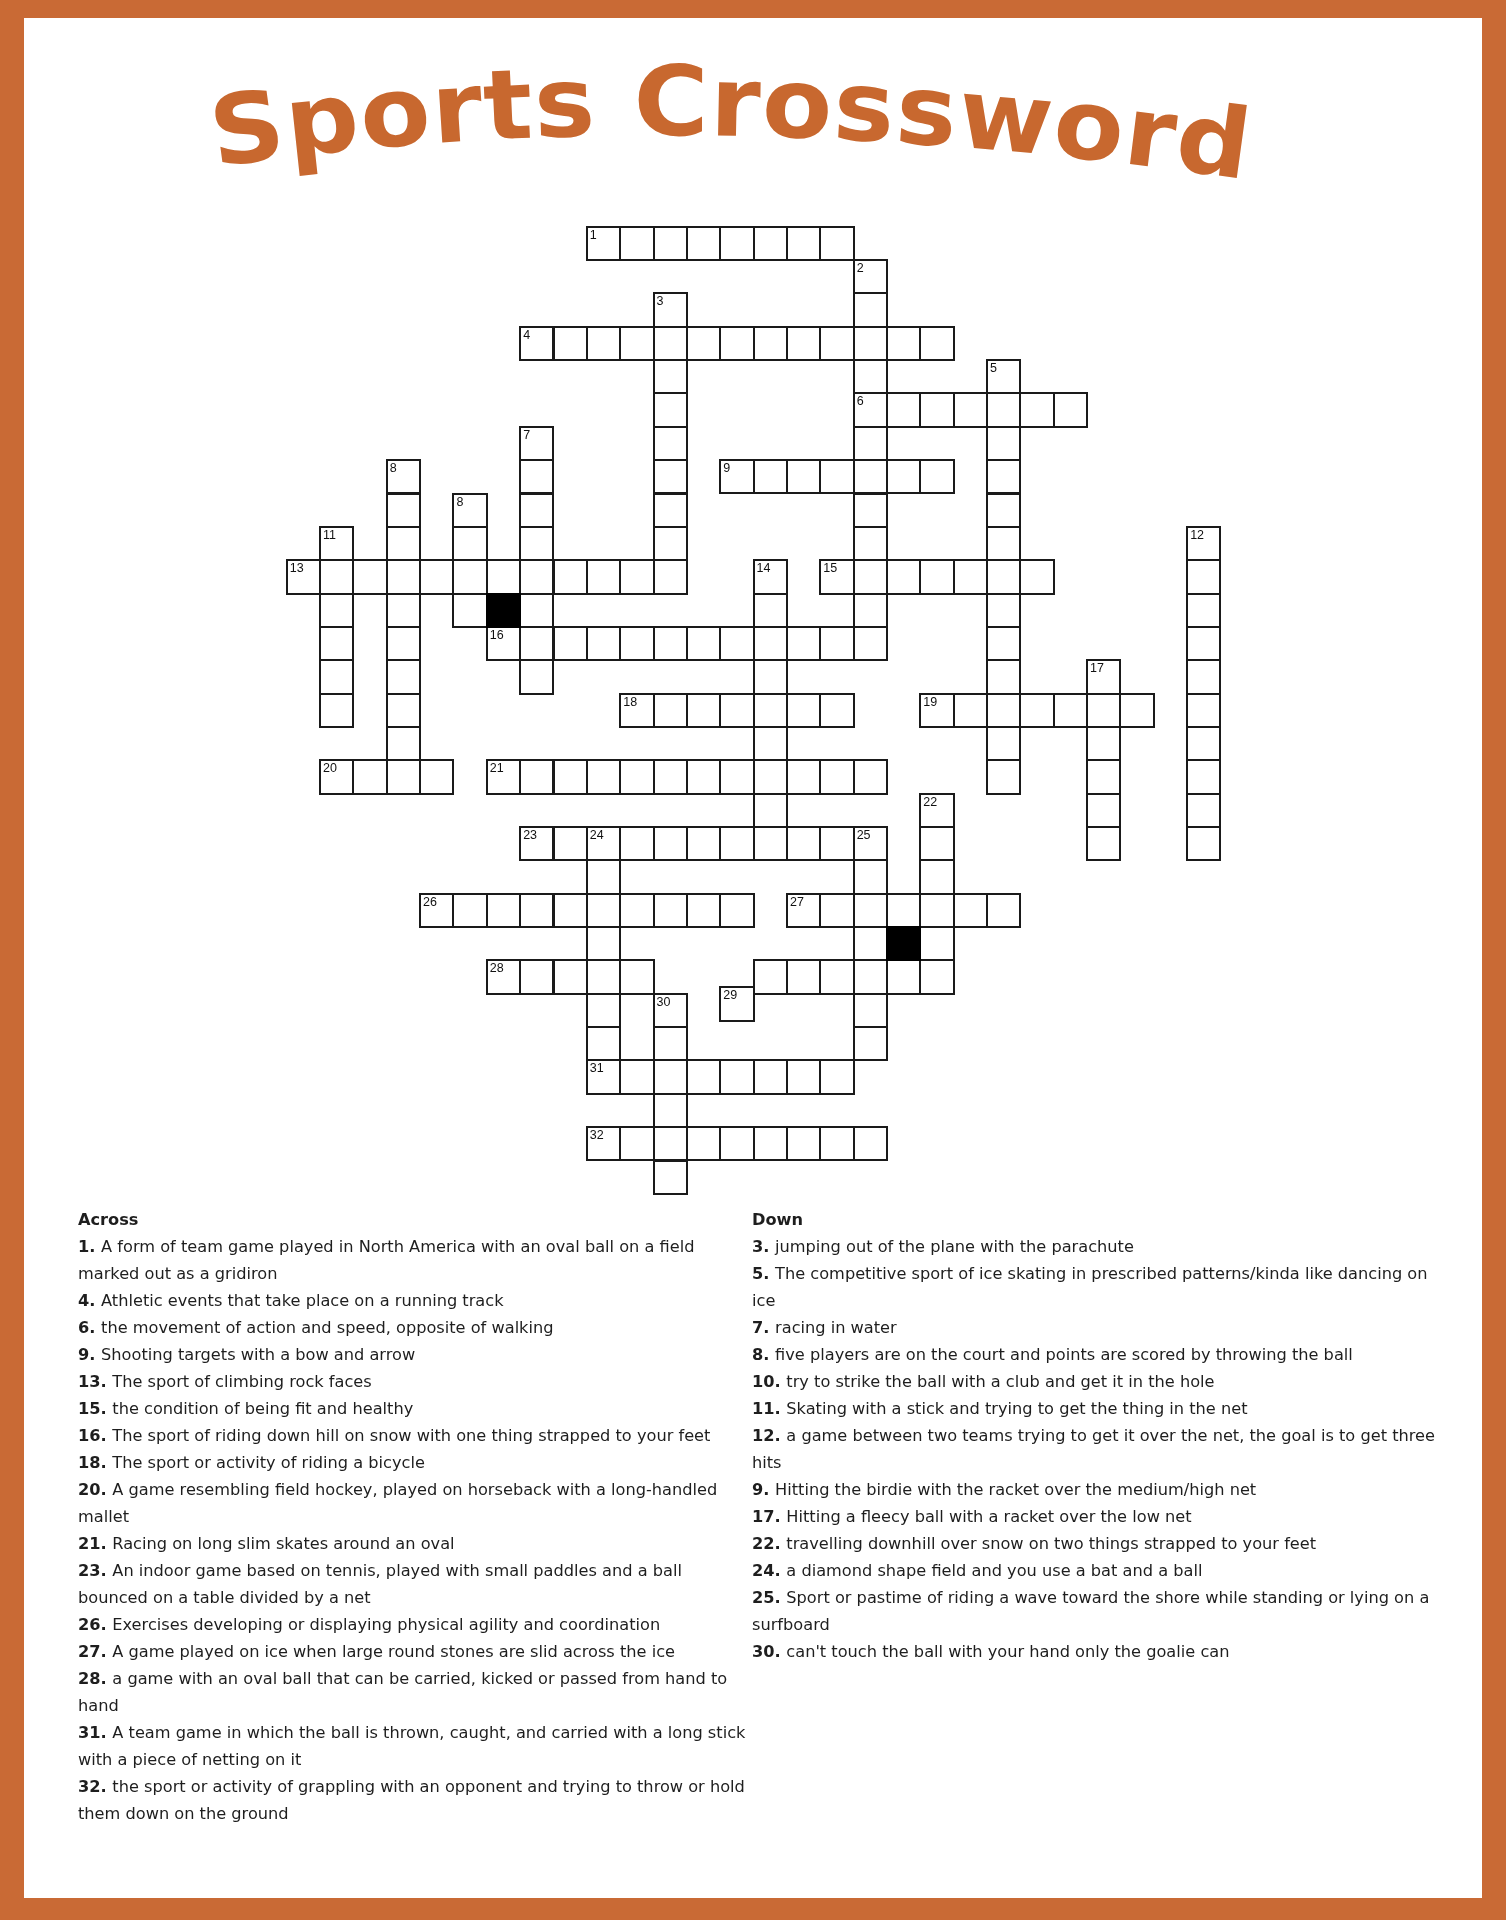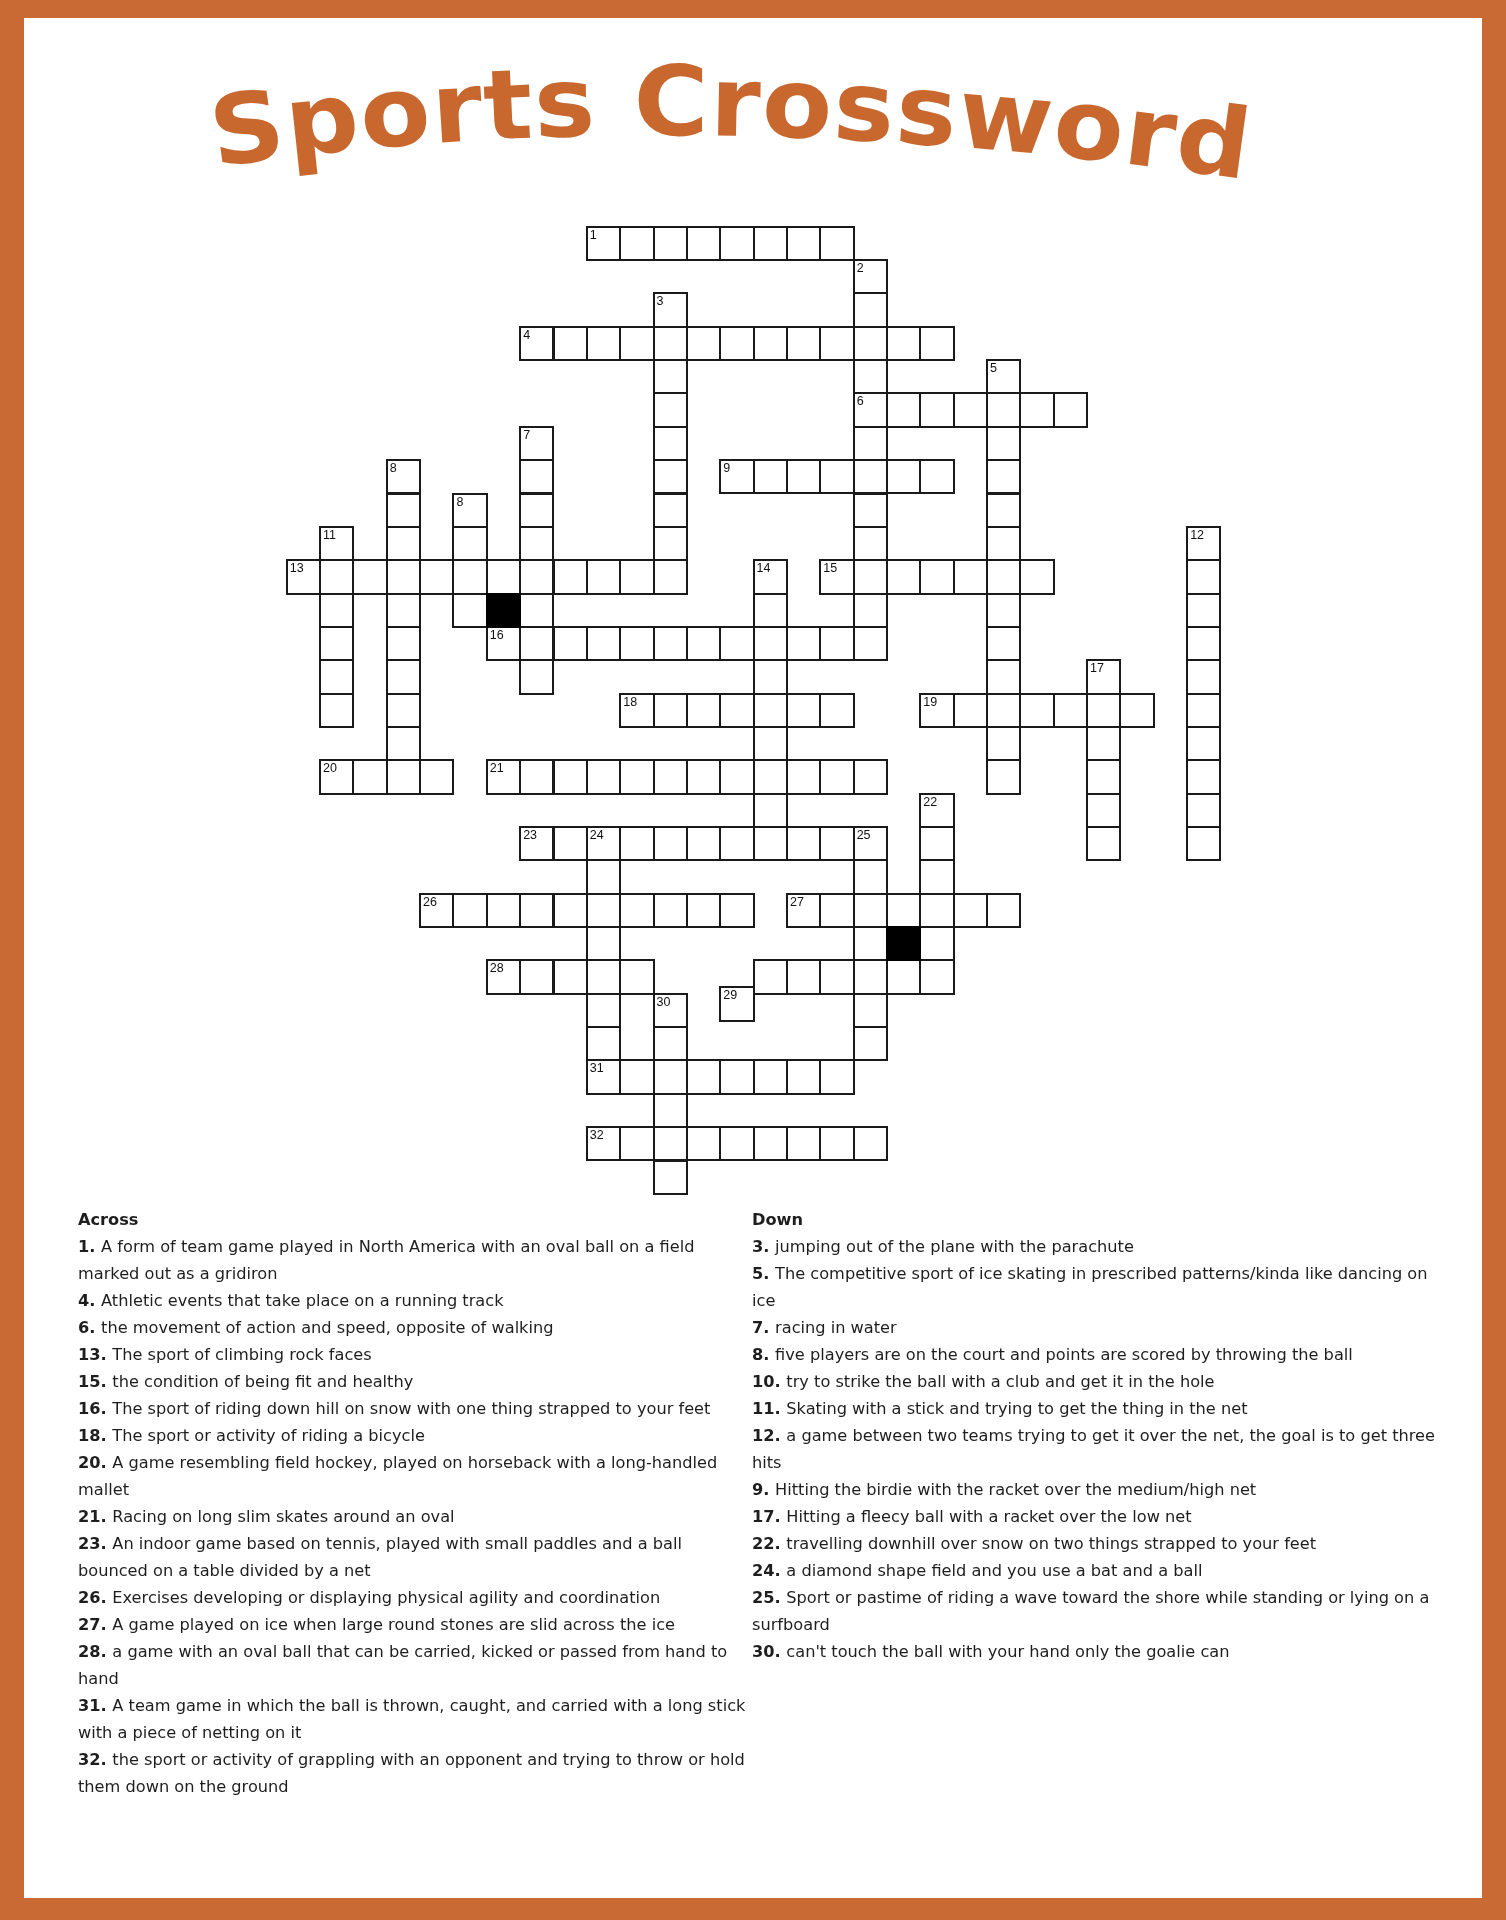--- a/index.html
+++ b/index.html
@@ -353,20 +353,21 @@
     <div class="cell" style="left: 852.65px; top: 1126.15px;"></div>
     <div class="cell black" style="left: 485.8px; top: 592.55px;"></div>
     <div class="cell black" style="left: 886px; top: 926.05px;"></div>
   </div>
 
 <div class="clues across">
   <p class="hdr">Across</p>
 <p><b>1. </b>A form of team game played in North America with an oval ball on a field marked out as a gridiron</p>
     <p><b>4. </b>Athletic events that take place on a running track</p>
     <p><b>6. </b>the movement of action and speed, opposite of walking</p>
+    <p><b>9. </b>Shooting targets with a bow and arrow</p>
     <p><b>13. </b>The sport of climbing rock faces</p>
     <p><b>15. </b>the condition of being fit and healthy</p>
     <p><b>16. </b>The sport of riding down hill on snow with one thing strapped to your feet</p>
     <p><b>18. </b>The sport or activity of riding a bicycle</p>
     <p><b>20. </b>A game resembling field hockey, played on horseback with a long-handled mallet</p>
     <p><b>21. </b>Racing on long slim skates around an oval</p>
     <p><b>23. </b>An indoor game based on tennis, played with small paddles and a ball bounced on a table divided by a net</p>
     <p><b>26. </b>Exercises developing or displaying physical agility and coordination</p>
     <p><b>27. </b>A game played on ice when large round stones are slid across the ice</p>
     <p><b>28. </b>a game with an oval ball that can be carried, kicked or passed from hand to hand</p>

